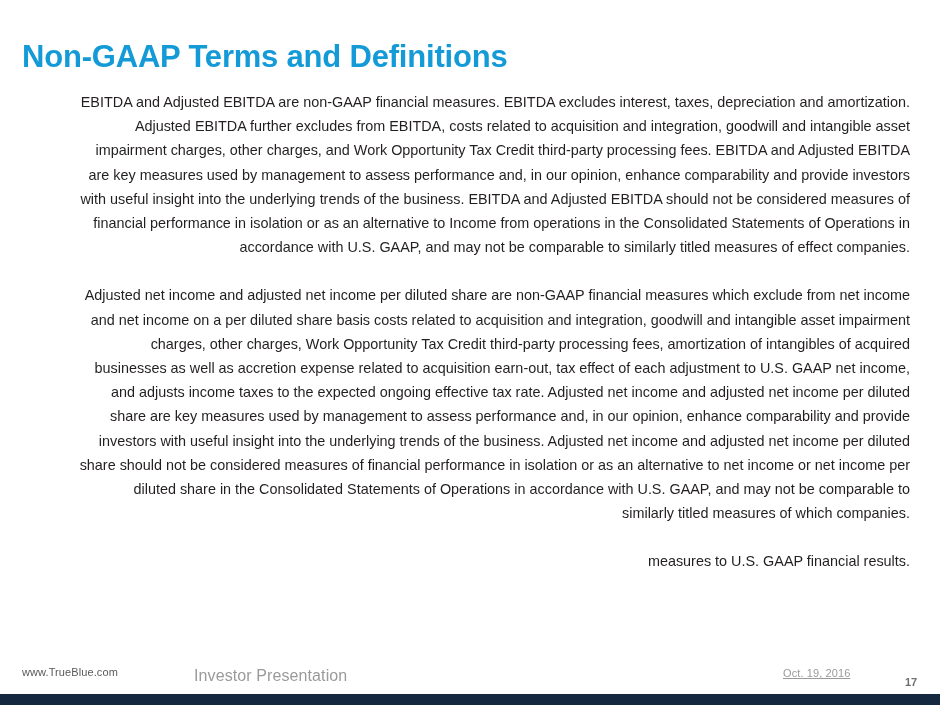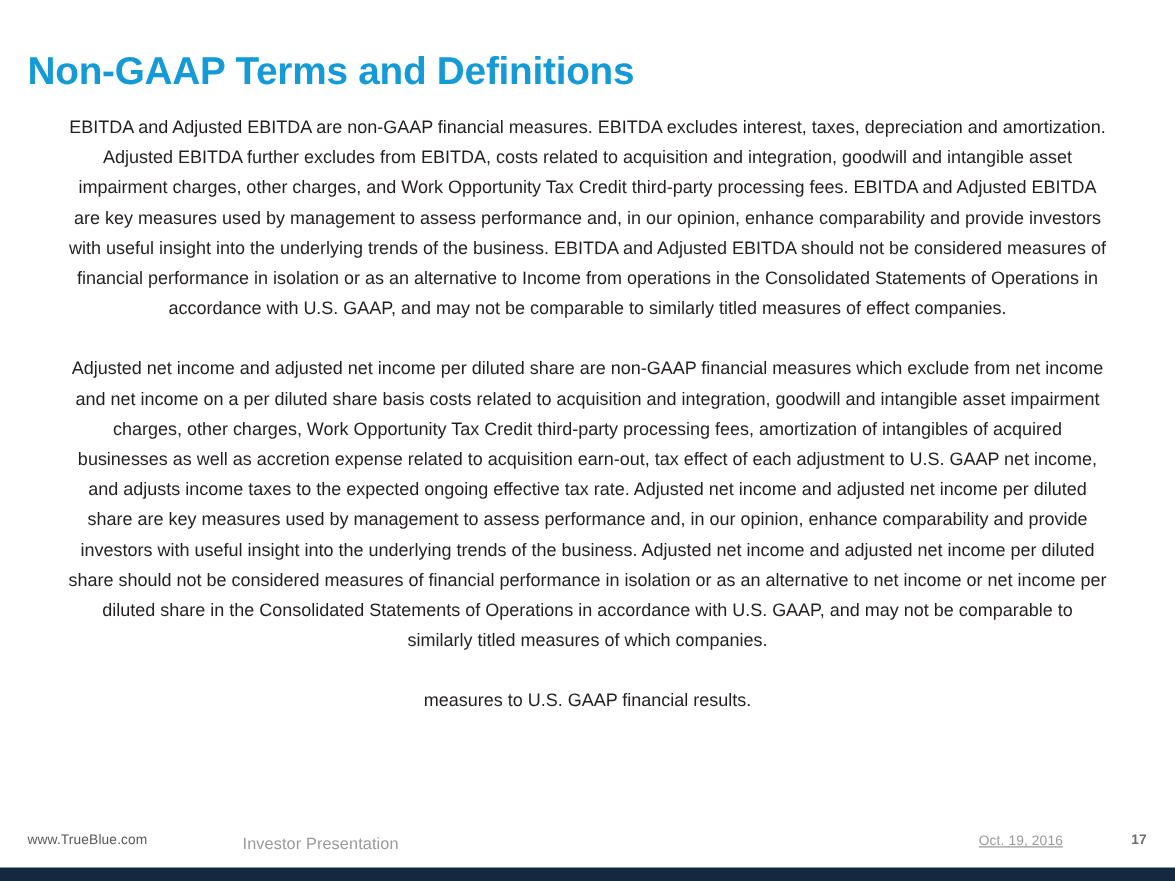--- a/index.html
+++ b/index.html
@@ -37,21 +37,21 @@
     position: absolute;
     left: 30px;
     top: 90px;
     width: 880px;
   }
   .para {
     font-size: 14.4px;
     line-height: 24.2px;
     color: #231f20;
     margin: 0 0 24px 0;
-    text-align: center;
+    text-align: right;
   }
   .para:last-child {
     margin-bottom: 0;
   }
   .para .ln {
     display: block;
     white-space: nowrap;
   }
   .para-link {
     color: #149bd7;
@@ -70,37 +70,37 @@
     left: 22px;
     top: 0;
     font-size: 11px;
     color: #595959;
     letter-spacing: 0.1px;
   }
   .footer-deck {
     position: absolute;
     left: 194px;
     top: 1px;
-    font-size: 13px;
+    font-size: 16px;
     color: #9a9a9a;
     letter-spacing: 0.1px;
   }
   .footer-date {
     position: absolute;
     left: 783px;
     top: 1px;
     font-size: 11px;
     color: #9a9a9a;
     letter-spacing: 0.1px;
     text-decoration: underline;
   }
   .footer-page {
     position: absolute;
     left: 905px;
-    top: 0;
+    top: 10px;
     font-size: 11px;
     font-weight: bold;
     color: #6f6f6f;
   }
   .bottom-bar {
     position: absolute;
     left: 0;
     top: 694px;
     width: 940px;
     height: 11px;

